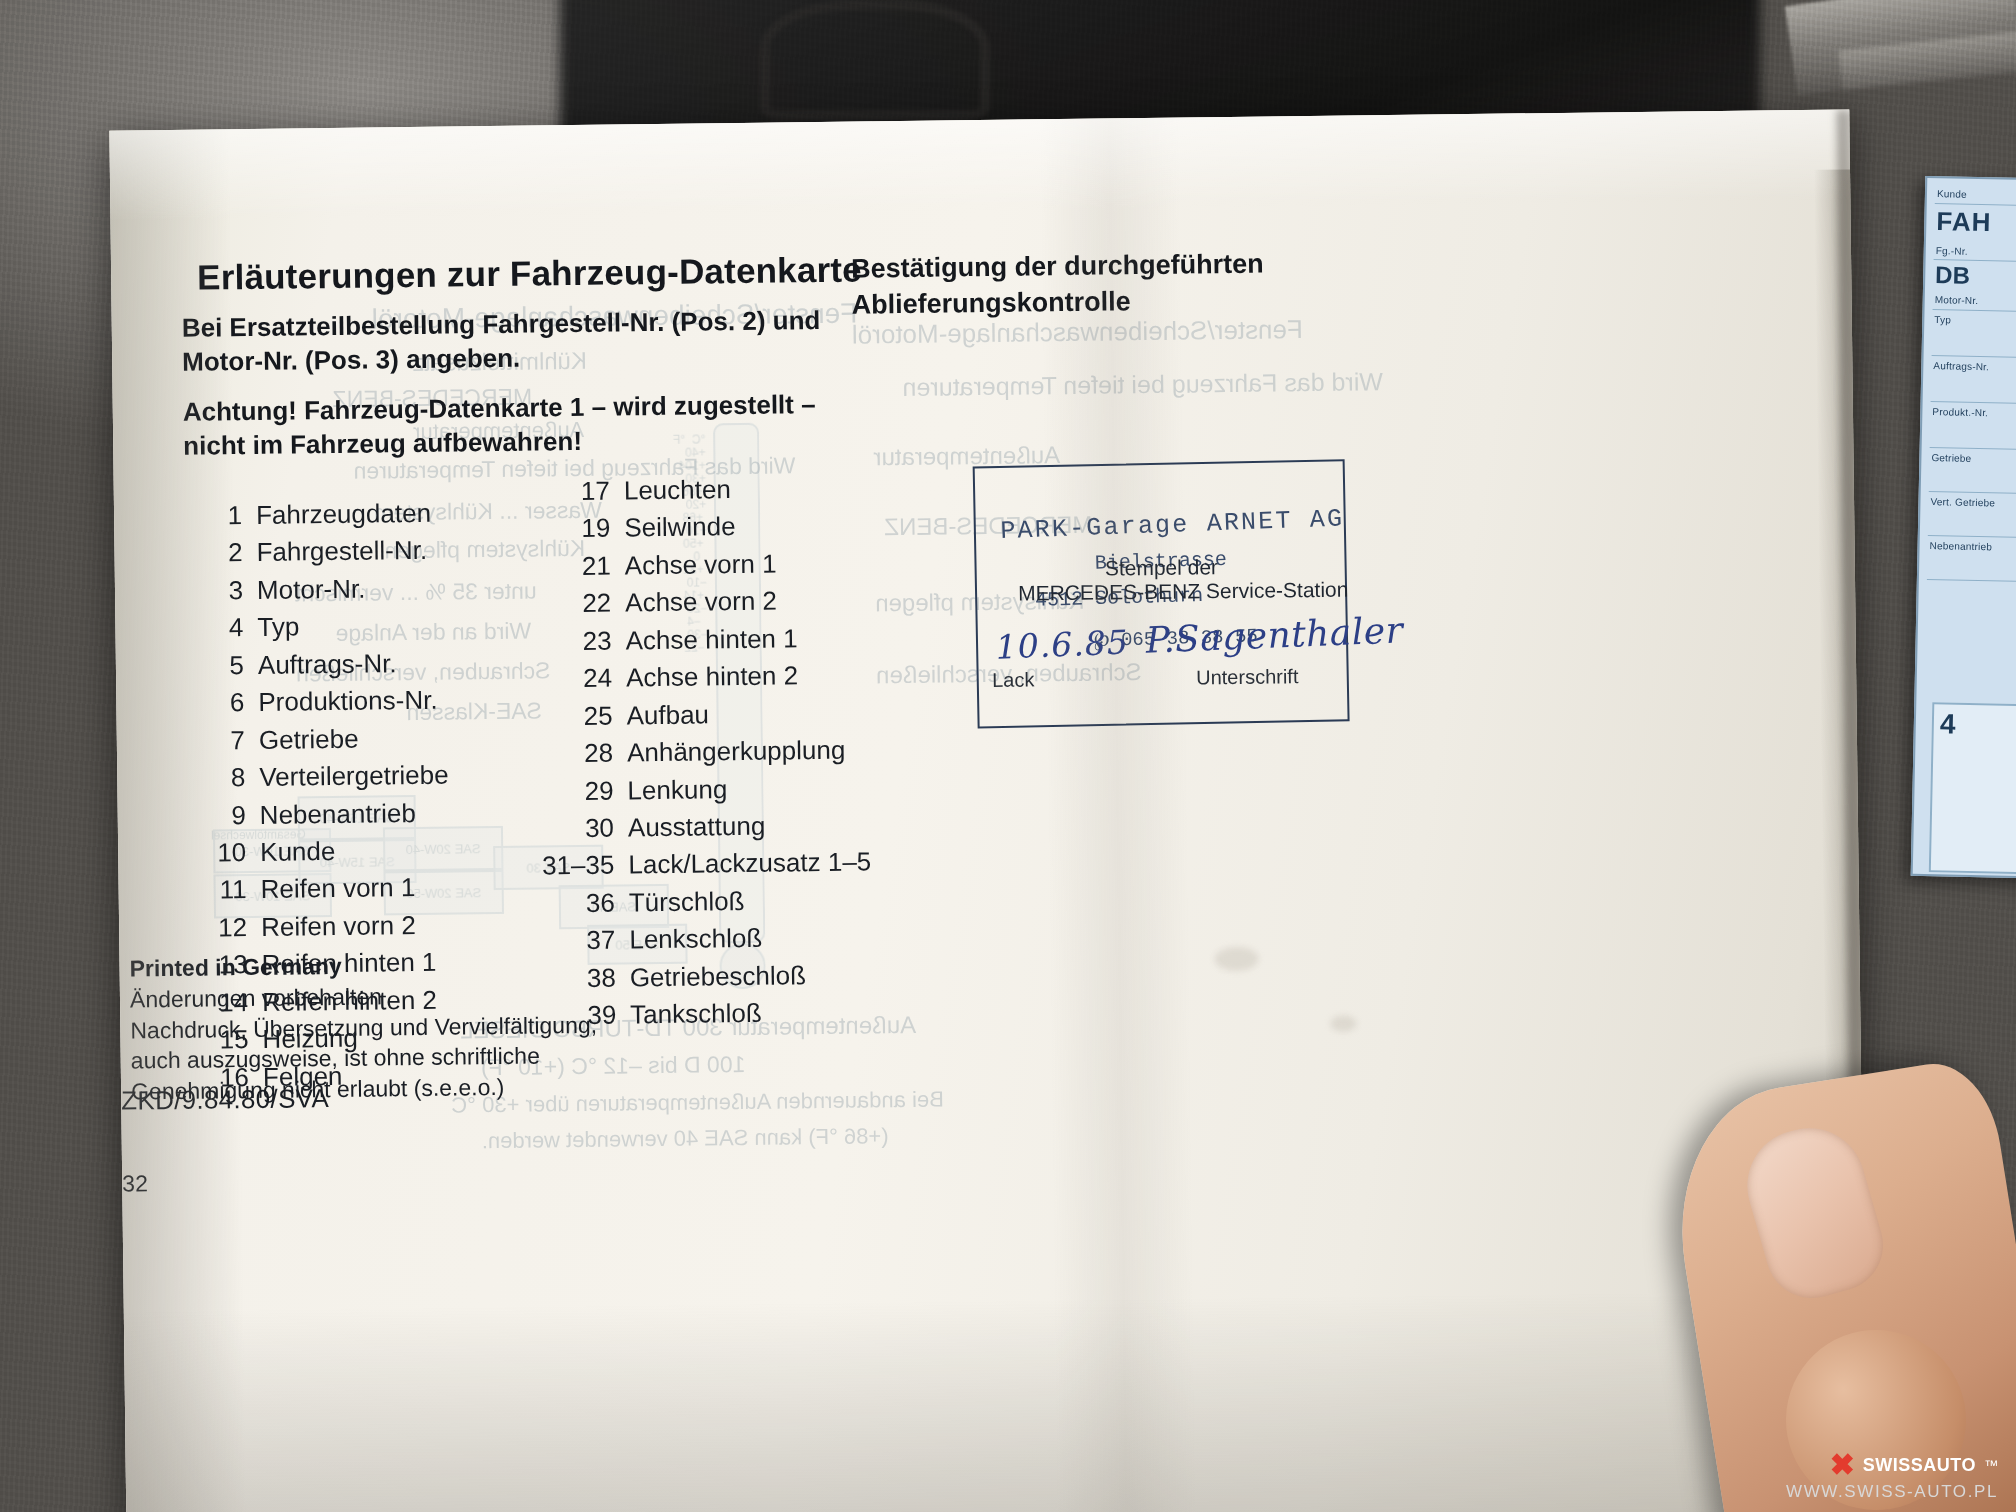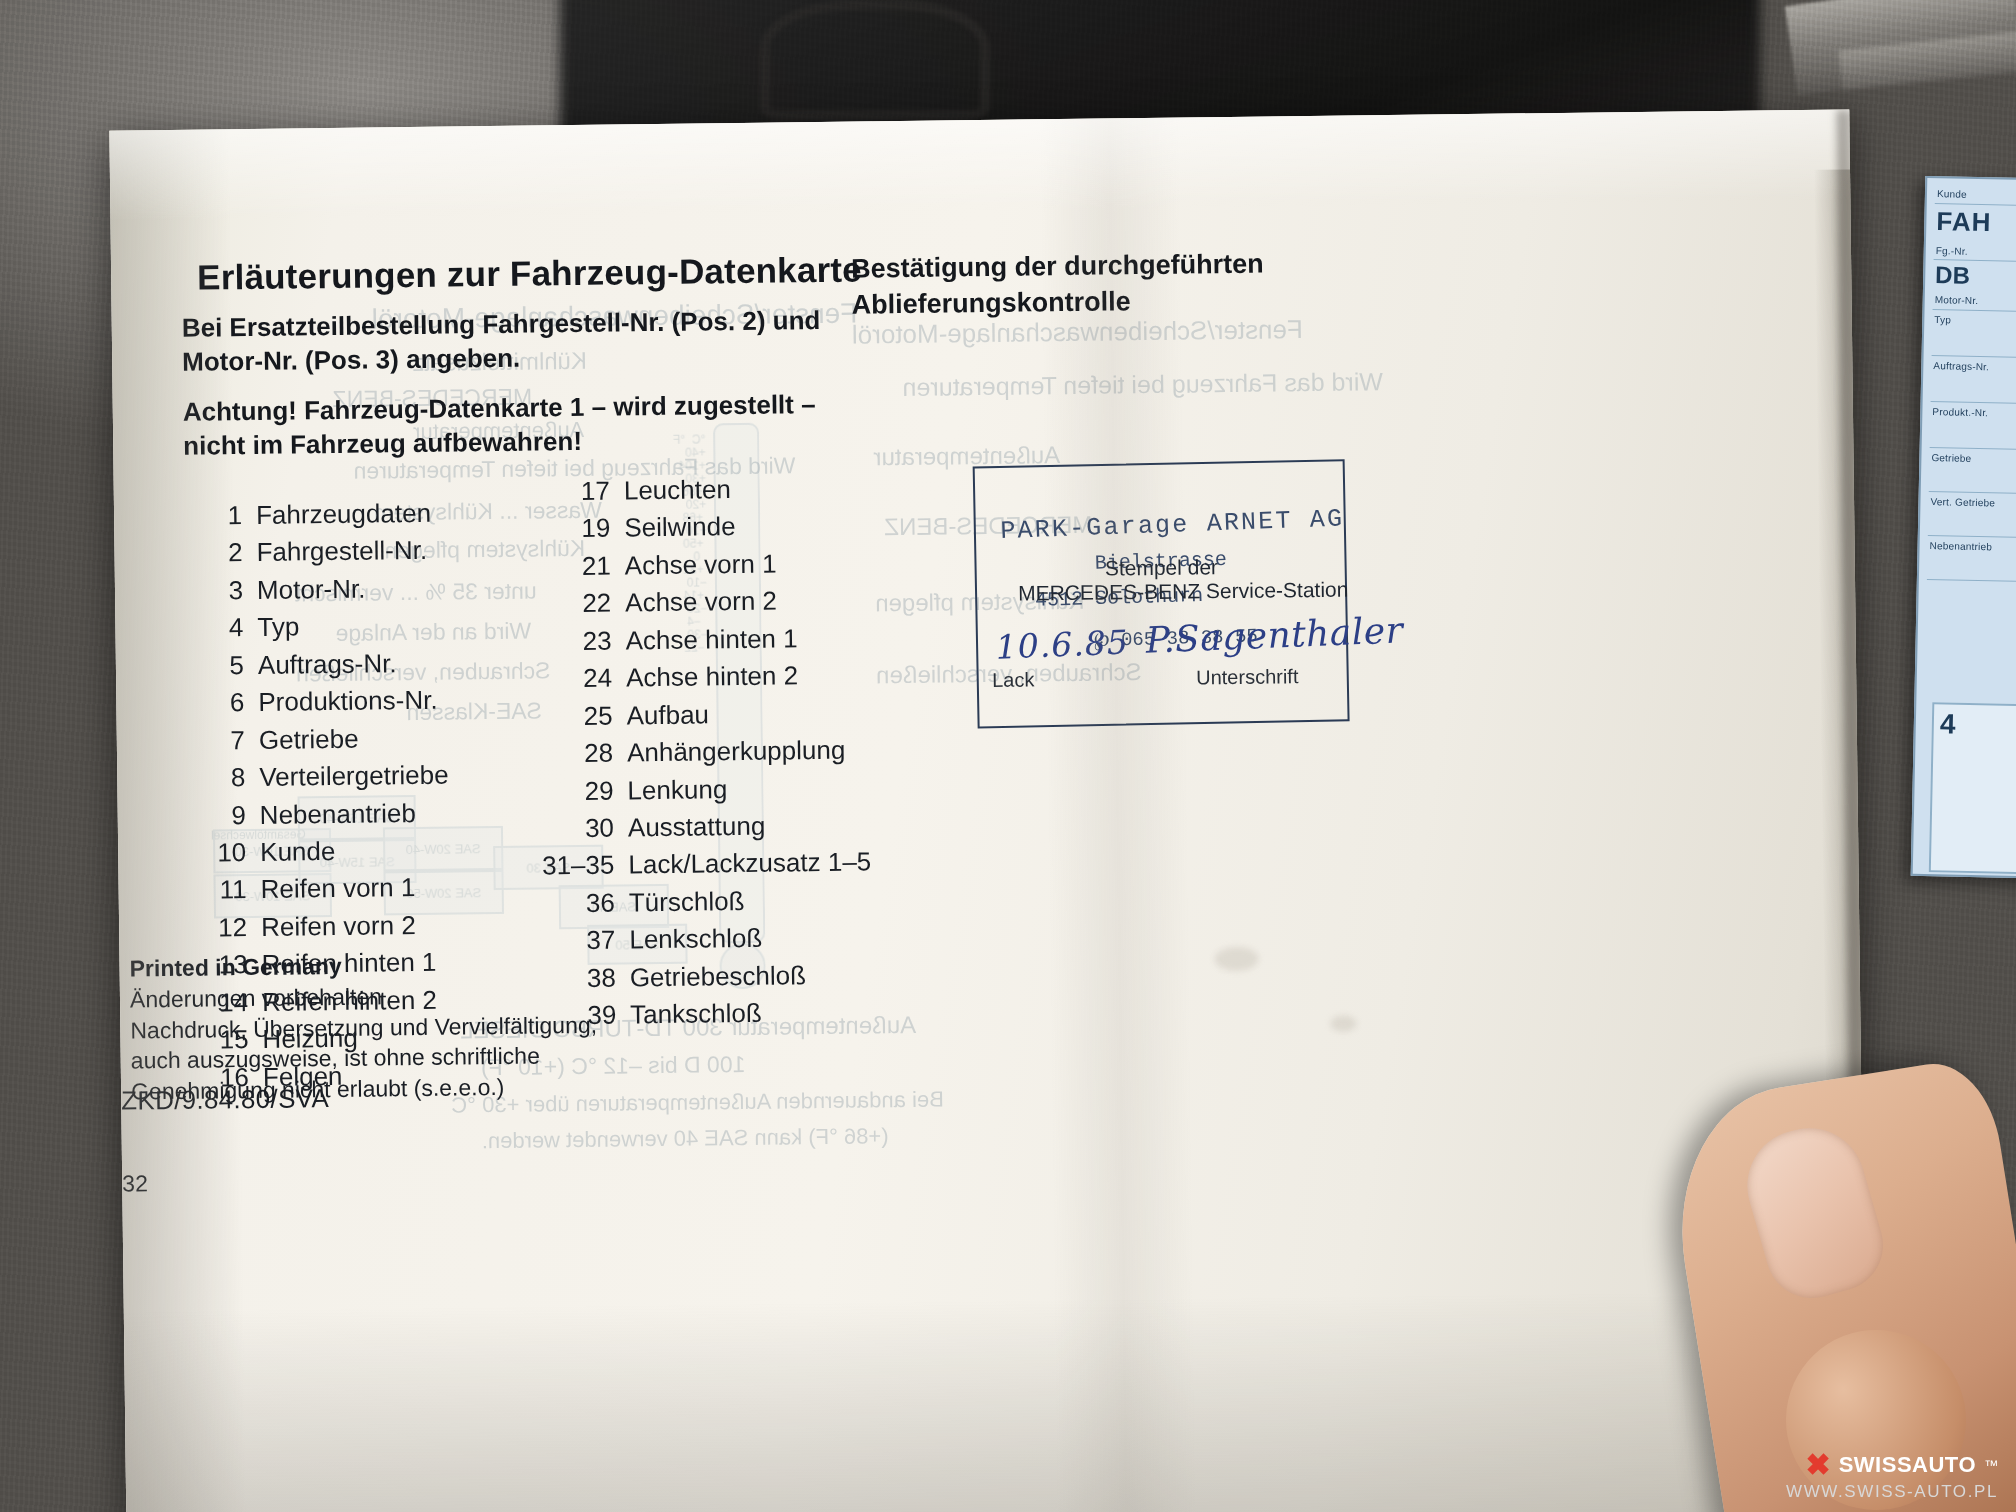--- a/index.html
+++ b/index.html
@@ -308,21 +308,21 @@
     font-family: "Liberation Sans", sans-serif;
   }
   .wm-main {
     display: flex; align-items: center; justify-content: flex-end;
     gap: 8px;
   }
   .wm-x {
     color: #e33b2e; font-size: 30px; font-weight: bold; line-height: 1;
   }
   .wm-label {
-    color: #fff; font-size: 22px; font-weight: bold; letter-spacing: .5px;
+    color: #fff; font-size: 18px; font-weight: bold; letter-spacing: .5px;
   }
   .wm-tm { color:#fff; font-size: 14px; vertical-align: super; }
   .wm-sub {
     color: #d8d8d8; font-size: 17px; letter-spacing: 1.6px; margin-top: 2px;
   }
 
   
   .blot {
     position: absolute;
     border-radius: 50%;

